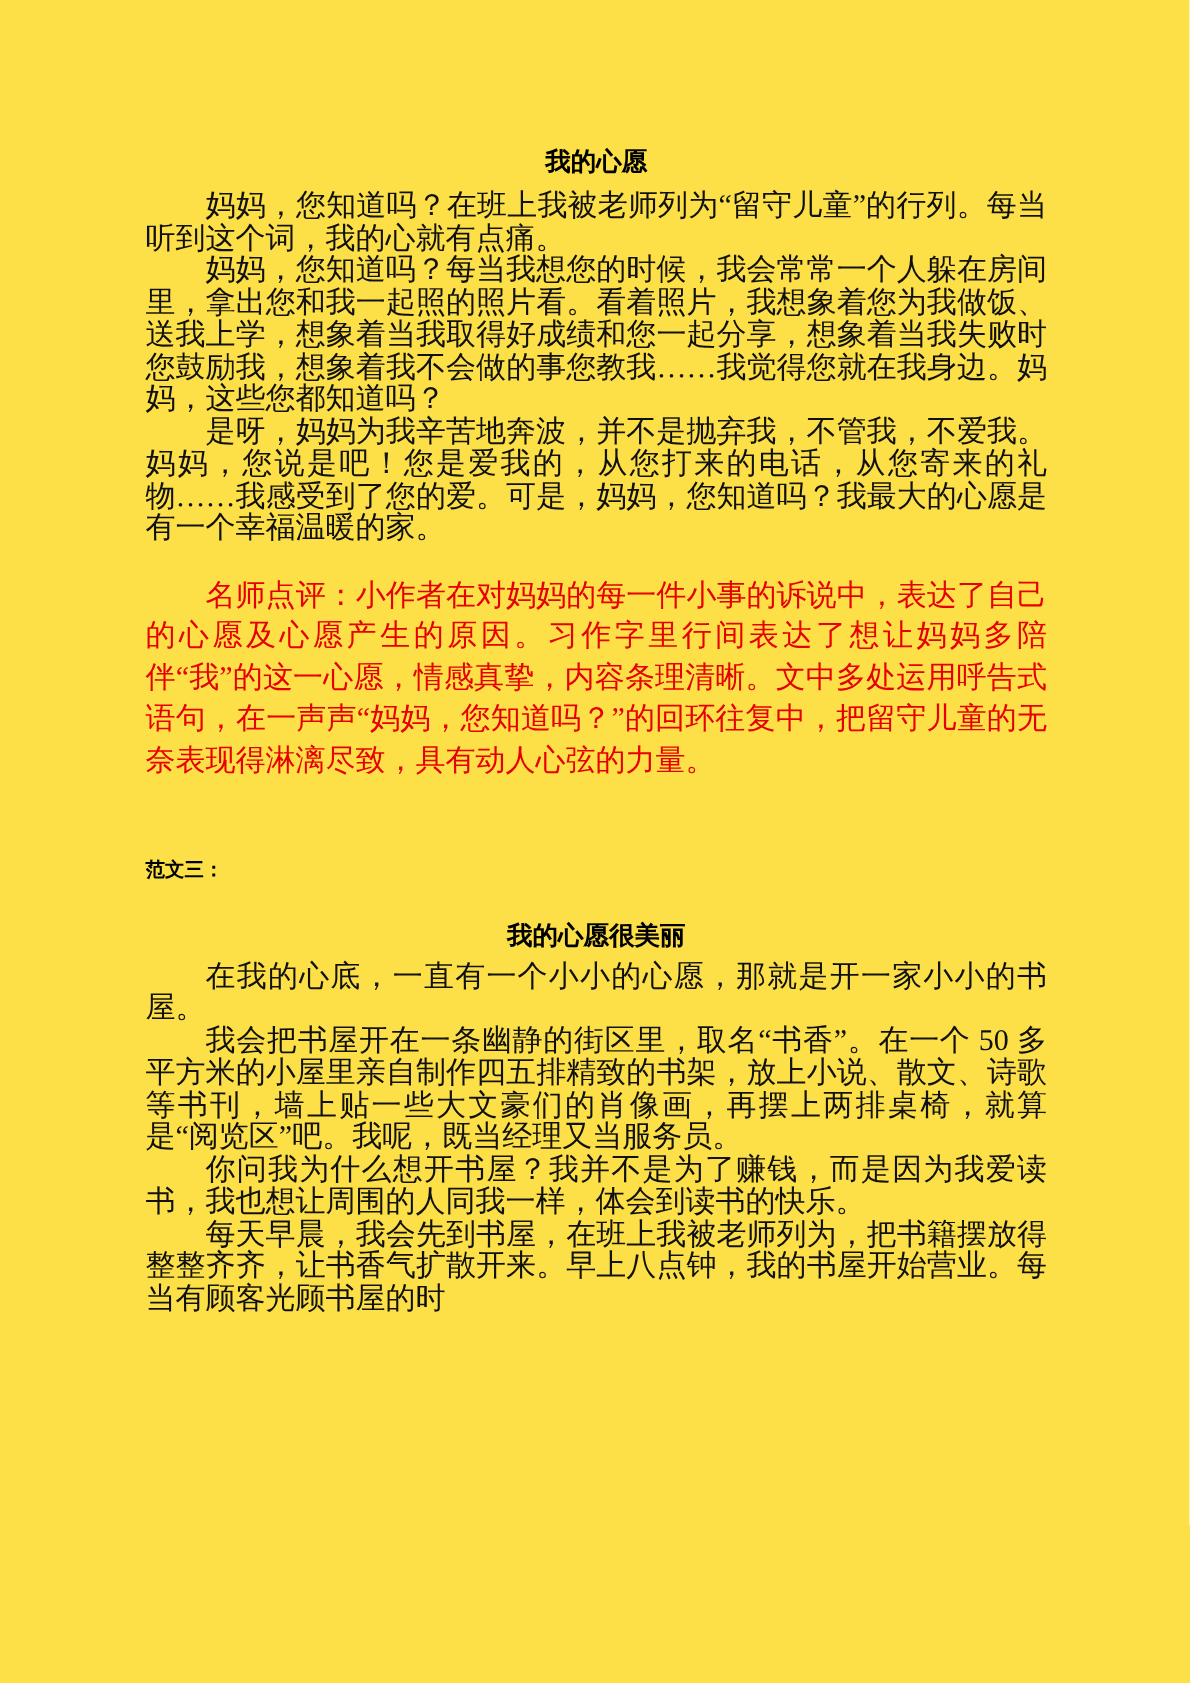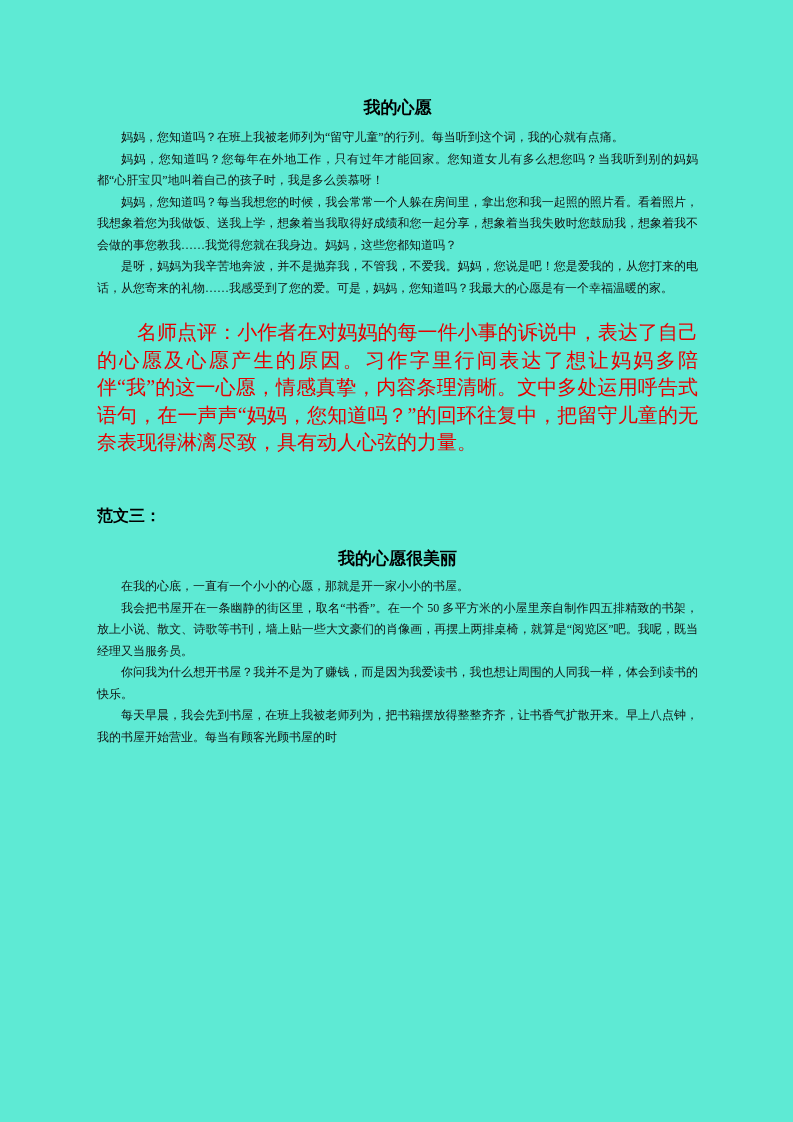--- a/index.html
+++ b/index.html
@@ -4,72 +4,71 @@
 <style>
   html, body {
     margin: 0;
     padding: 0;
     background: #ffffff;
   }
   .page {
     position: relative;
     width: 793px;
     height: 1122px;
-    background: #5eead4;
+    background: #fde047;
     box-sizing: border-box;
     padding: 97px 95px 0 97px;
     overflow: hidden;
     font-family: "Liberation Serif", "DejaVu Serif", serif;
     color: #111111;
   }
   .essay-title {
     margin: 0 0 8px 0;
     text-align: center;
     font-size: 17px;
     font-weight: bold;
     line-height: 22px;
     color: #000000;
   }
   .body-par {
     margin: 0;
-    font-size: 12px;
+    font-size: 20px;
     line-height: 21.5px;
     text-align: justify;
     text-indent: 2em;
     color: #111111;
   }
   .comment {
     margin: 20px 0 0 0;
     font-size: 20px;
     line-height: 27.5px;
     text-align: justify;
     text-indent: 2em;
     color: #e60000;
   }
   .section-label {
     margin: 48px 0 0 0;
-    font-size: 16px;
+    font-size: 13px;
     font-weight: bold;
     line-height: 21.5px;
     color: #000000;
   }
   .essay-title2 {
     margin-top: 22px;
     margin-bottom: 6px;
   }
 </style>
 </head>
 <body>
 
 <div class="page">
 
   <h1 class="essay-title">我的心愿</h1>
 
   <p class="body-par">妈妈，您知道吗？在班上我被老师列为“留守儿童”的行列。每当听到这个词，我的心就有点痛。</p>
-  <p class="body-par">妈妈，您知道吗？您每年在外地工作，只有过年才能回家。您知道女儿有多么想您吗？当我听到别的妈妈都“心肝宝贝”地叫着自己的孩子时，我是多么羡慕呀！</p>
   <p class="body-par">妈妈，您知道吗？每当我想您的时候，我会常常一个人躲在房间里，拿出您和我一起照的照片看。看着照片，我想象着您为我做饭、送我上学，想象着当我取得好成绩和您一起分享，想象着当我失败时您鼓励我，想象着我不会做的事您教我……我觉得您就在我身边。妈妈，这些您都知道吗？</p>
   <p class="body-par">是呀，妈妈为我辛苦地奔波，并不是抛弃我，不管我，不爱我。妈妈，您说是吧！您是爱我的，从您打来的电话，从您寄来的礼物……我感受到了您的爱。可是，妈妈，您知道吗？我最大的心愿是有一个幸福温暖的家。</p>
 
   <p class="comment">名师点评：小作者在对妈妈的每一件小事的诉说中，表达了自己的心愿及心愿产生的原因。习作字里行间表达了想让妈妈多陪伴“我”的这一心愿，情感真挚，内容条理清晰。文中多处运用呼告式语句，在一声声“妈妈，您知道吗？”的回环往复中，把留守儿童的无奈表现得淋漓尽致，具有动人心弦的力量。</p>
 
   <div class="section-label">范文三：</div>
 
   <h2 class="essay-title essay-title2">我的心愿很美丽</h2>
 
   <p class="body-par">在我的心底，一直有一个小小的心愿，那就是开一家小小的书屋。</p>

